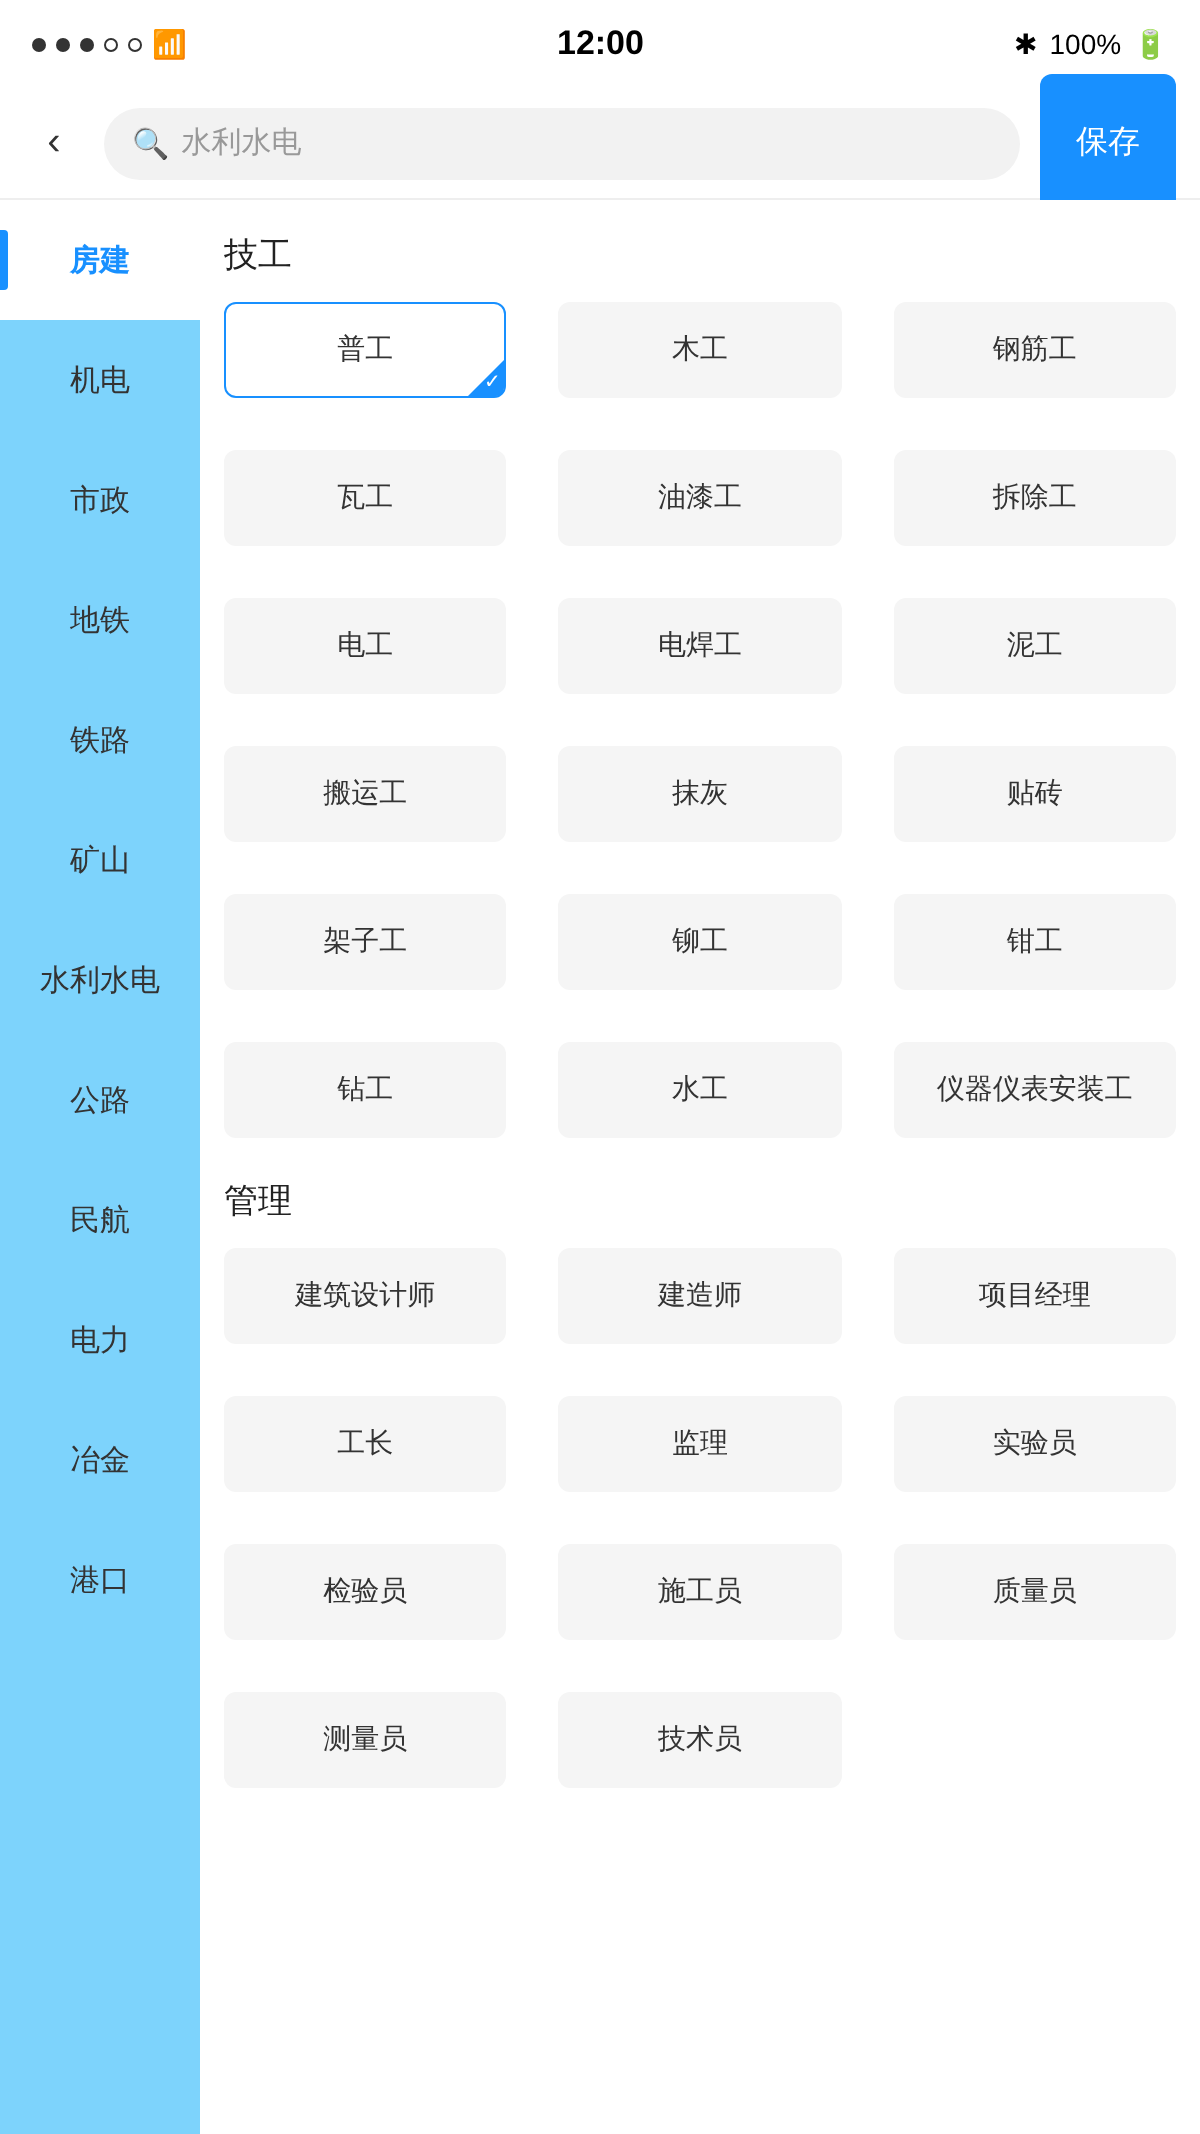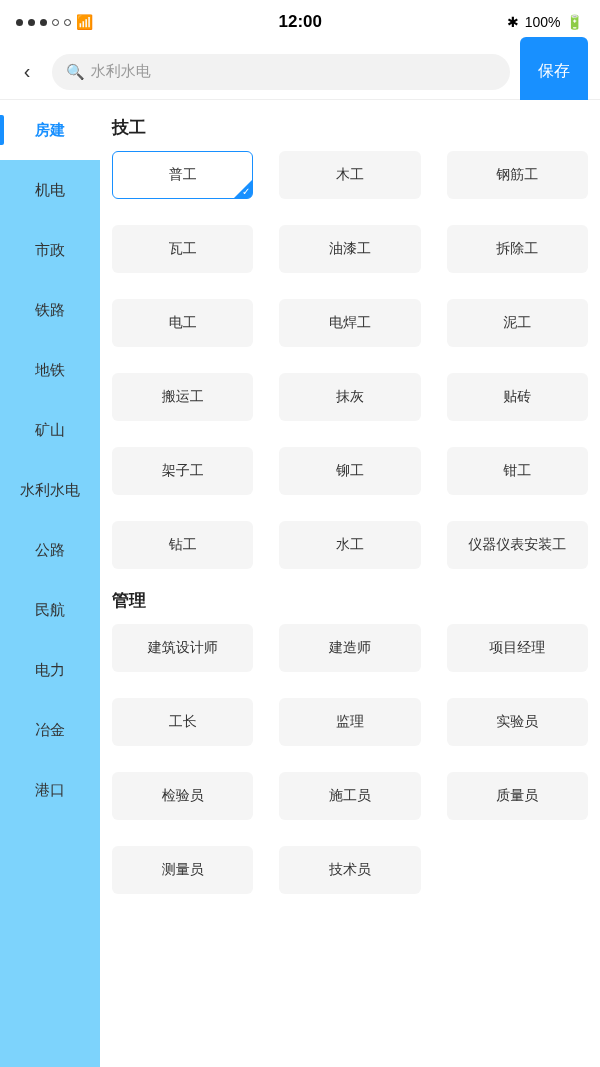--- a/index.html
+++ b/index.html
@@ -115,21 +115,21 @@
     
     .right-panel {
       flex: 1;
       background: #fff;
       overflow-y: auto;
       padding: 16px 12px;
     }
 
     .section-title {
       font-size: 17px;
-      font-weight: 700;
+      font-weight: 400;
       color: #222;
       margin-bottom: 12px;
     }
 
     .job-grid {
       display: grid;
       grid-template-columns: repeat(3, 1fr);
       gap: 26px;
       margin-bottom: 20px;
     }
@@ -202,22 +202,22 @@
   </div>
   <button class="save-btn">保存</button>
 </div>
 
 <div class="content">
 
   <div class="sidebar">
   <div class="sidebar-item active">房建</div>
       <div class="sidebar-item">机电</div>
       <div class="sidebar-item">市政</div>
+      <div class="sidebar-item">地铁</div>
       <div class="sidebar-item">铁路</div>
-      <div class="sidebar-item">地铁</div>
       <div class="sidebar-item">矿山</div>
       <div class="sidebar-item">水利水电</div>
       <div class="sidebar-item">公路</div>
       <div class="sidebar-item">民航</div>
       <div class="sidebar-item">电力</div>
       <div class="sidebar-item">冶金</div>
       <div class="sidebar-item">港口</div>
     </div>
 
   <div class="right-panel">

